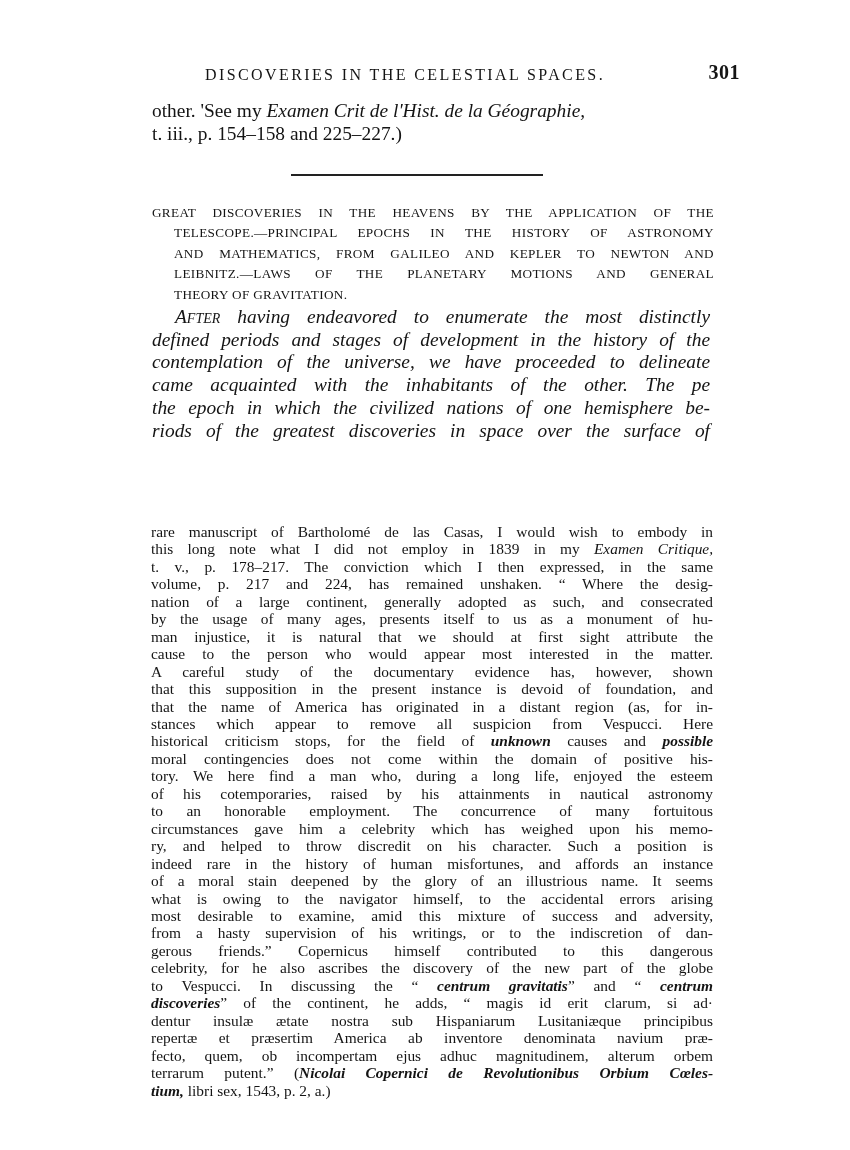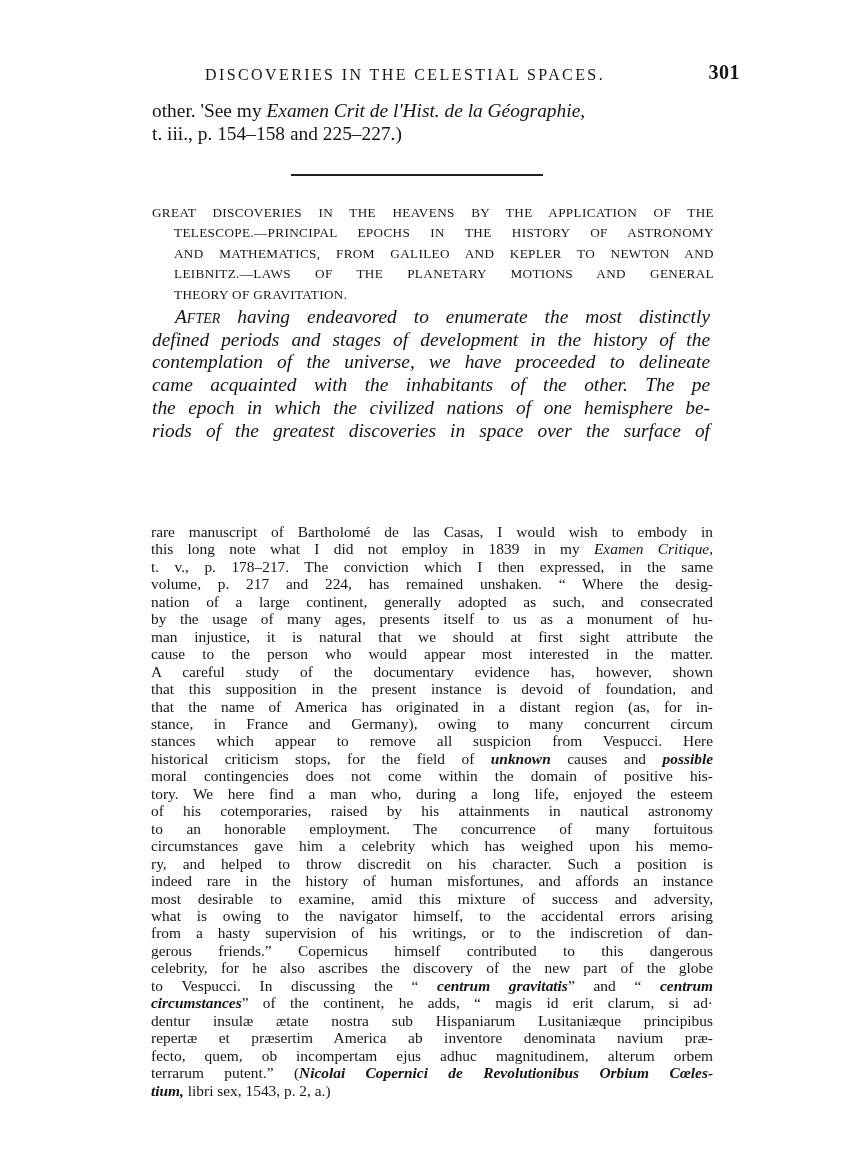--- a/index.html
+++ b/index.html
@@ -88,35 +88,35 @@
   <span class="line"><span>this long note what I did not employ in 1839 in my </span><em>Examen Critique,</em></span>
   <span class="line">t. v., p. 178–217.  The conviction which I then expressed, in the same</span>
   <span class="line">volume, p. 217 and 224, has remained unshaken.  “ Where the desig-</span>
   <span class="line">nation of a large continent, generally adopted as such, and consecrated</span>
   <span class="line">by the usage of many ages, presents itself to us as a monument of hu-</span>
   <span class="line">man injustice, it is natural that we should at first sight attribute the</span>
   <span class="line">cause to the person who would appear most interested in the matter.</span>
   <span class="line">A careful study of the documentary evidence has, however, shown</span>
   <span class="line">that this supposition in the present instance is devoid of foundation, and</span>
   <span class="line">that the name of America has originated in a distant region (as, for in-</span>
-  <span class="line">stance, in France and Germany), owing to many concurrent circum</span>
   <span class="line">stances which appear to remove all suspicion from Vespucci.  Here</span>
   <span class="line"><span>historical criticism stops, for the field of </span><em class="bi">unknown</em><span> causes and </span><em class="bi">possible</em></span>
   <span class="line">moral contingencies does not come within the domain of positive his-</span>
   <span class="line">tory.  We here find a man who, during a long life, enjoyed the esteem</span>
   <span class="line">of his cotemporaries, raised by his attainments in nautical astronomy</span>
   <span class="line">to an honorable employment.  The concurrence of many fortuitous</span>
   <span class="line">circumstances gave him a celebrity which has weighed upon his memo-</span>
   <span class="line">ry, and helped to throw discredit on his character.  Such a position is</span>
   <span class="line">indeed rare in the history of human misfortunes, and affords an instance</span>
+  <span class="line">of a moral stain deepened by the glory of an illustrious name.  It seems</span>
+  <span class="line">what is owing to the navigator himself, to the accidental errors arising</span>
   <span class="line">most desirable to examine, amid this mixture of success and adversity,</span>
-  <span class="line">what is owing to the navigator himself, to the accidental errors arising</span>
   <span class="line">from a hasty supervision of his writings, or to the indiscretion of dan-</span>
   <span class="line">gerous friends.”  Copernicus himself contributed to this dangerous</span>
   <span class="line">celebrity, for he also ascribes the discovery of the new part of the globe</span>
   <span class="line"><span>to Vespucci.  In discussing the “ </span><em class="bi">centrum gravitatis</em><span>” and “ </span><em class="bi">centrum</em></span>
-  <span class="line"><em class="bi">circumstances</em><span>” of the continent, he adds, “ magis id erit clarum, si ad·</span></span>
+  <span class="line"><em class="bi">discoveries</em><span>” of the continent, he adds, “ magis id erit clarum, si ad·</span></span>
   <span class="line">dentur insulæ ætate nostra sub Hispaniarum Lusitaniæque principibus</span>
   <span class="line">repertæ et præsertim America ab inventore denominata navium præ-</span>
   <span class="line">fecto, quem, ob incompertam ejus adhuc magnitudinem, alterum orbem</span>
   <span class="line"><span>terrarum putent.”  (</span><em class="bi">Nicolai Copernici de Revolutionibus Orbium Cœles-</em></span>
   <span class="line last"><em class="bi">tium,</em><span> libri sex, 1543, p. 2, a.)</span></span>
 </div>
 
 </body></html>

